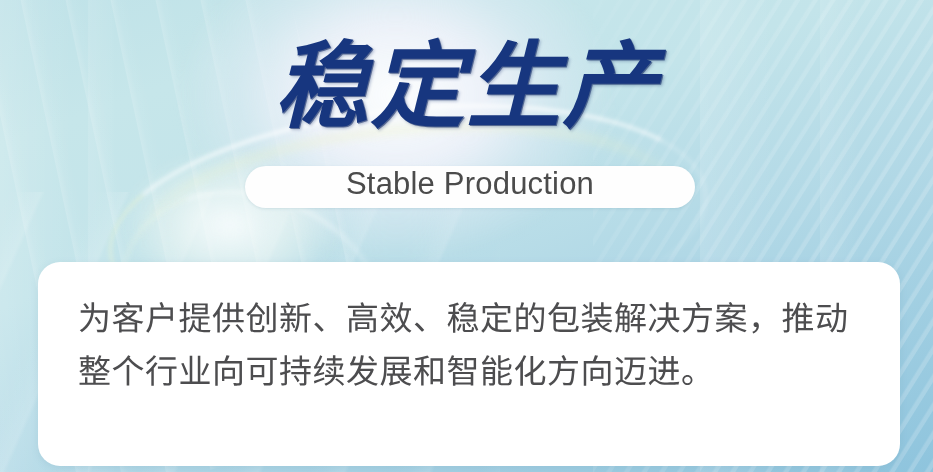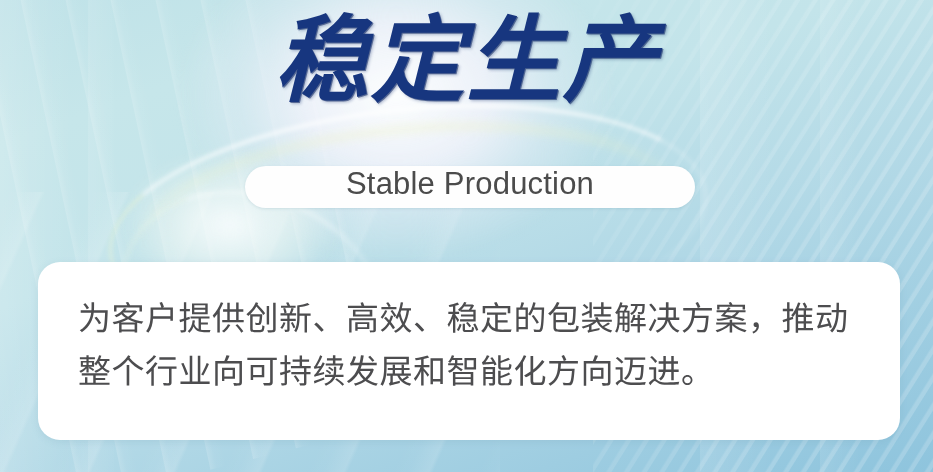--- a/index.html
+++ b/index.html
@@ -139,21 +139,21 @@
     border-left:2px solid rgba(247,250,225,.45);
     border-bottom:0; border-right:0;
     transform:rotate(22deg);
     filter:blur(2.5px);
     pointer-events:none;
   }
 
   
 
   #headline {
-    position:absolute; left:0; top:10px;
+    position:absolute; left:0; top:36px;
     width:933px;
     text-align:center;
     font-family:"DejaVu Sans","Liberation Sans",sans-serif;
     font-size:94px;
     font-weight:700;
     font-style:italic;
     letter-spacing:2px;
     line-height:1.08;
     color:#17367f;
     text-shadow:
@@ -179,21 +179,21 @@
     font-weight:400;
     letter-spacing:.2px;
     color:#4b4b4b;
     white-space:nowrap;
   }
 
   
 
   #body-card {
     position:absolute; left:38px; top:262px;
-    width:862px; height:178px;
+    width:862px; height:204px;
     border-radius:22px;
     background:#ffffff;
     box-shadow:0 2px 7px rgba(110,155,175,.18);
     padding:30px 40px 0 40px;
   }
   #body-text {
     font-family:"DejaVu Sans","Liberation Sans",sans-serif;
     font-size:33px;
     font-weight:500;
     line-height:53px;

